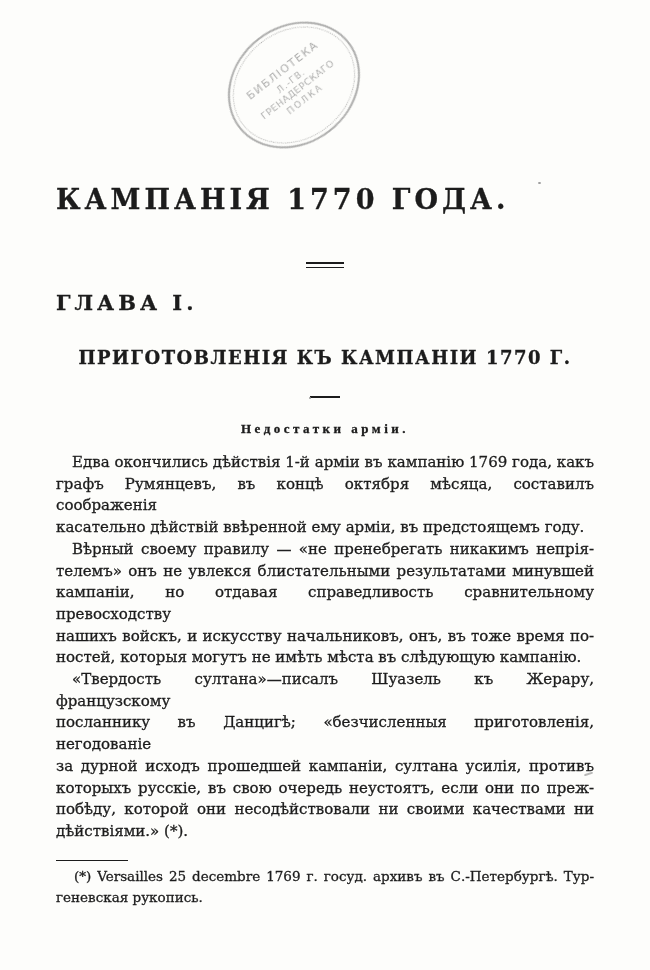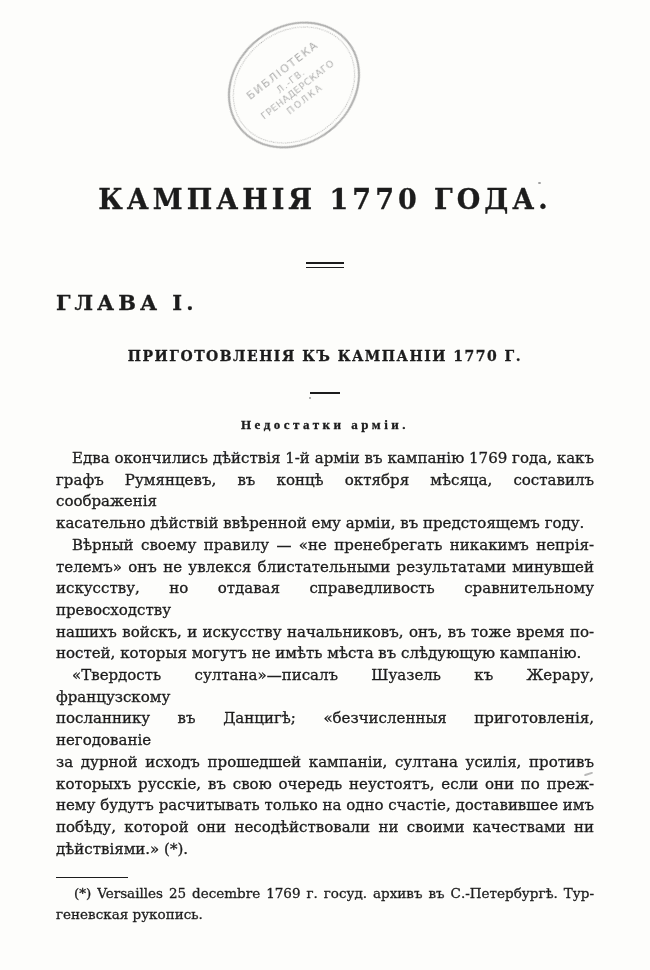--- a/index.html
+++ b/index.html
@@ -38,38 +38,38 @@
     gap:1px; text-align:center;
     font-family:"DejaVu Sans","Liberation Sans",sans-serif;
     line-height:1.15;
   }
   .stamp .s0 { font-size:11px; letter-spacing:1.5px; }
   .stamp .s1 { font-size:9px;  letter-spacing:1px; }
   .stamp .s2 { font-size:9.5px; letter-spacing:0.5px; }
   .stamp .s3 { font-size:9px;  letter-spacing:2px; }
   
   .title {
-    margin:0; text-align:center;
+    margin:0; 
     font-size:27px; font-weight:bold; letter-spacing:4px;
     line-height:1; white-space:nowrap;
   }
   .divider-double {
     width:38px; height:3px;
     margin:49px auto 0 auto;
     border-top:2.5px solid #1c1c1c;
     border-bottom:1.5px solid #1c1c1c;
   }
   .chapter {
     margin:24px 0 0 0; 
     font-size:21px; font-weight:bold; letter-spacing:4px;
     line-height:1;
   }
   .chapter-subtitle {
     margin:36px 0 0 0; text-align:center;
-    font-size:14px; font-weight:bold; letter-spacing:1.5px;
+    font-size:18px; font-weight:bold; letter-spacing:1.5px;
     line-height:1; white-space:nowrap;
   }
   .divider-short {
     width:30px; height:0;
     margin:29px auto 0 auto;
     border-top:2px solid #1c1c1c;
   }
   .section-heading {
     margin:24px 0 0 0; text-align:center;
     font-size:13px; font-weight:bold; letter-spacing:3.5px;
@@ -121,30 +121,29 @@
 
   <div class="body-text">
     <div class="para">
       <div class="line first">Едва окончились дѣйствія 1-й арміи въ кампанію 1769 года, какъ</div>
       <div class="line">графъ Румянцевъ, въ концѣ октября мѣсяца, составилъ соображенія</div>
       <div class="line last">касательно дѣйствій ввѣренной ему арміи, въ предстоящемъ году.</div>
     </div>
     <div class="para">
       <div class="line first">Вѣрный своему правилу — «не пренебрегать никакимъ непрія-</div>
       <div class="line">телемъ» онъ не увлекся блистательными результатами минувшей</div>
-      <div class="line">искусству, но отдавая справедливость сравнительному превосходству</div>
+      <div class="line">кампаніи, но отдавая справедливость сравнительному превосходству</div>
       <div class="line">нашихъ войскъ, и искусству начальниковъ, онъ, въ тоже время по-</div>
       <div class="line last">ностей, которыя могутъ не имѣть мѣста въ слѣдующую кампанію.</div>
     </div>
     <div class="para">
       <div class="line first">«Твердость султана»—писалъ Шуазель къ Жерару, французскому</div>
       <div class="line">посланнику въ Данцигѣ; «безчисленныя приготовленія, негодованіе</div>
       <div class="line">за дурной исходъ прошедшей кампаніи, султана усилія, противъ</div>
       <div class="line">которыхъ русскіе, въ свою очередь неустоятъ, если они по преж-</div>
-      <div class="line">нему будутъ расчитывать только на одно счастіе, доставившее имъ</div>
       <div class="line">побѣду, которой они несодѣйствовали ни своими качествами ни</div>
       <div class="line last">дѣйствіями.» (*).</div>
     </div>
   </div>
 
   <div class="footnote-rule"></div>
   <div class="footnote">
     <div class="line first">(*) Versailles 25 decembre 1769 г. госуд. архивъ въ С.-Петербургѣ. Тур-</div>
     <div class="line last">геневская рукопись.</div>
   </div>

